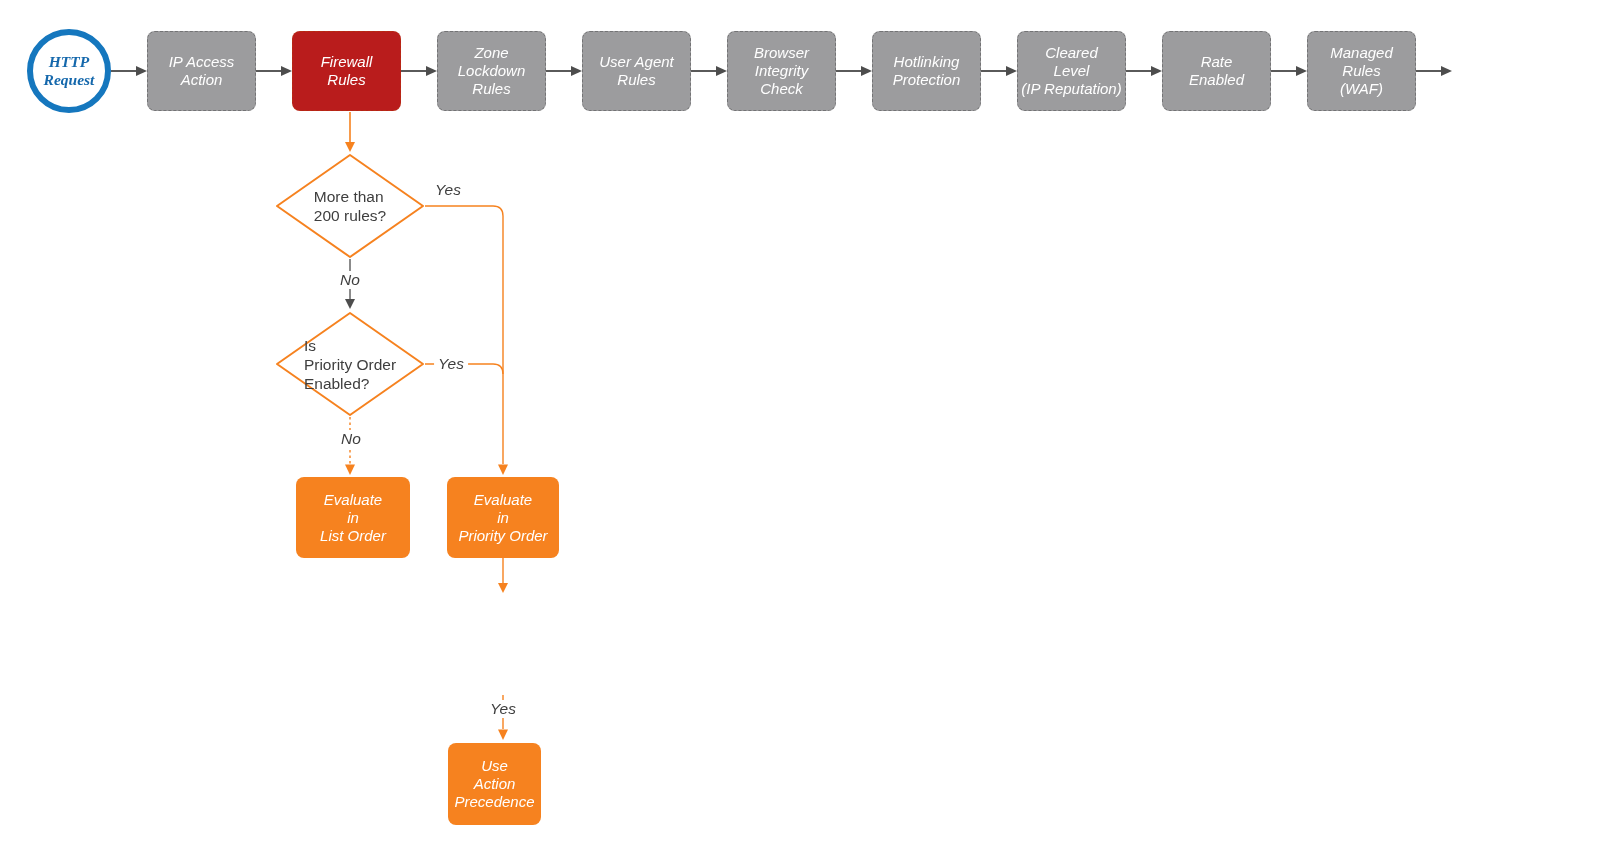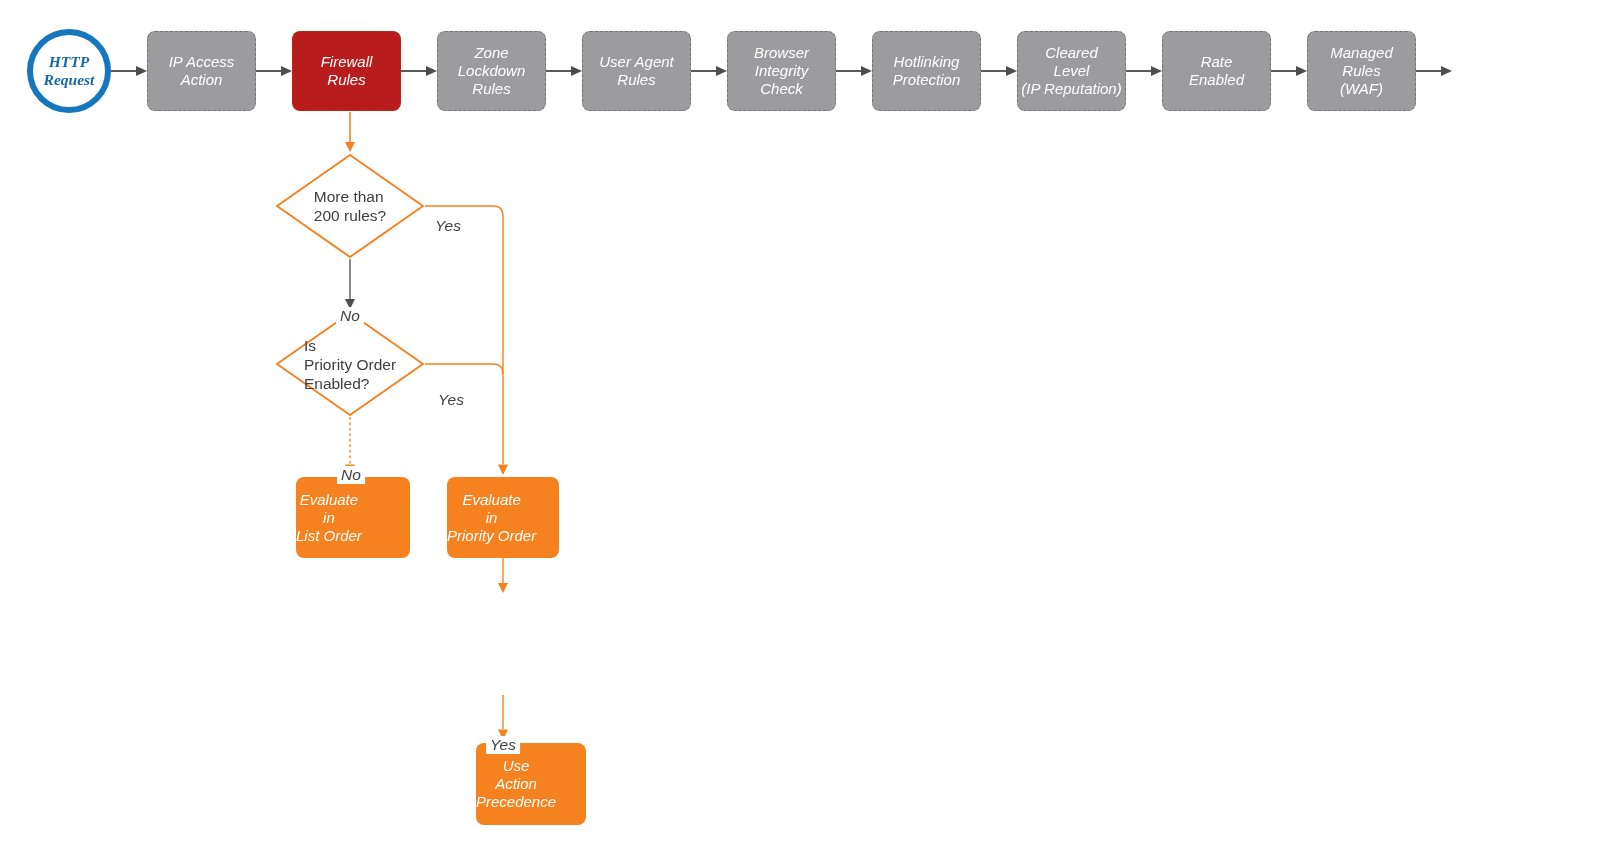--- a/index.html
+++ b/index.html
@@ -36,30 +36,30 @@
   }
   
   .abs{position:absolute;box-sizing:border-box;}
   .diamond{display:flex;align-items:center;justify-content:center;text-align:left;}
   .diamond svg{position:absolute;inset:0;width:100%;height:100%;}
   .diamond .lbl{
     position:relative;color:#3E3E3E;font-size:15.5px;line-height:19px;z-index:1;
   }
   .action{
     background:#F6821F;border-radius:8px;
-    display:flex;align-items:center;justify-content:flex-start;text-align:center;
+    display:flex;align-items:center;justify-content:center;text-align:center;
     color:#ffffff;font-style:italic;font-size:15px;line-height:18px;
   }
   .lbl{white-space:pre-line;}
   
   .connectors{position:absolute;left:0;top:0;width:1600px;height:858px;}
   .elabel{
     position:absolute;transform:translate(-50%,-50%);
     background:#ffffff;padding:0 4px;
-    color:#3E3E3E;font-style:italic;font-size:15.5px;line-height:18px;margin-top:36px;
+    color:#3E3E3E;font-style:italic;font-size:15.5px;line-height:18px;
   }
 </style>
 </head>
 <body>
 
 <div class="canvas">
 
   <svg class="connectors" viewBox="0 0 1600 858" fill="none">
 
     <path d="M350,112 V144" stroke="#F6821F" stroke-width="1.6"></path>
@@ -201,21 +201,21 @@
   <div class="abs action" style="left:296px;top:477px;width:114px;height:81px;">
     <span class="lbl">Evaluate
 in
 List Order</span>
   </div>
   <div class="abs action" style="left:447px;top:477px;width:112px;height:81px;">
     <span class="lbl">Evaluate
 in
 Priority Order</span>
   </div>
-  <div class="abs action" style="left:448px;top:743px;width:110px;height:82px;margin-left:28px;">
+  <div class="abs action" style="left:448px;top:743px;width:93px;height:82px;">
     <span class="lbl">Use
 Action
 Precedence</span>
   </div>
 
   <span class="elabel" style="left:448px;top:190px;">Yes</span>
   <span class="elabel" style="left:350px;top:280px;">No</span>
   <span class="elabel" style="left:451px;top:364px;">Yes</span>
   <span class="elabel" style="left:351px;top:439px;">No</span>
   <span class="elabel" style="left:503px;top:709px;">Yes</span>

